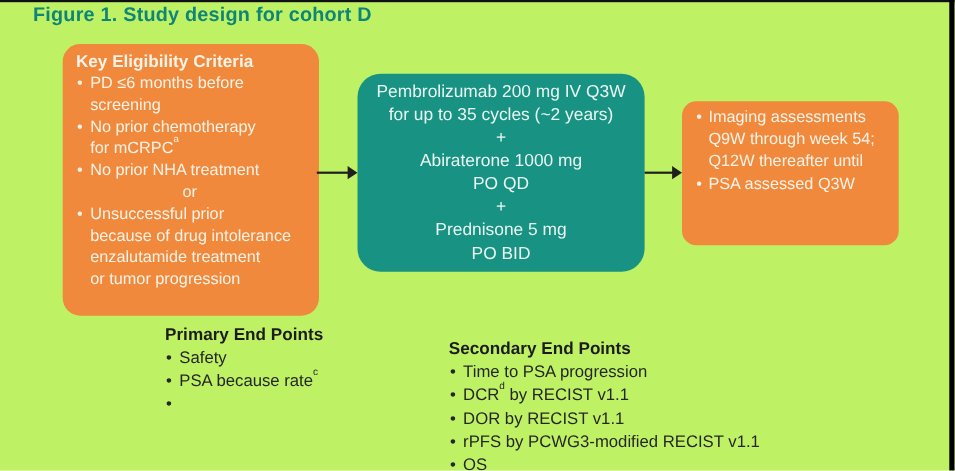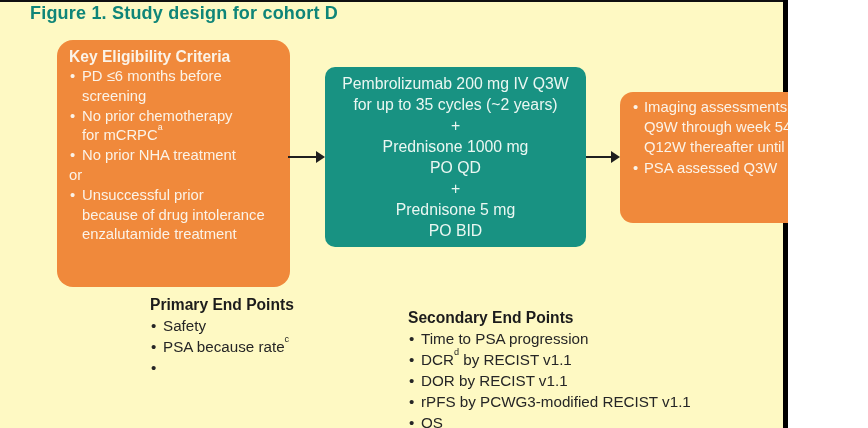--- a/index.html
+++ b/index.html
@@ -1,45 +1,45 @@
 <!DOCTYPE html>
 <html><head>
 <meta charset="utf-8">
 <style>
   html,body{margin:0;padding:0;background:#fff;}
   .canvas{
-    position:relative;width:788px;height:428px;background:#fef9c3;
+    position:relative;width:868px;height:428px;background:#bef264;
     font-family:"Liberation Sans",sans-serif;overflow:hidden;
   }
   .edge-top{position:absolute;left:0;top:0;width:100%;height:2px;background:#101010;}
   .edge-right{position:absolute;right:0;top:0;width:5px;height:100%;background:#000;}
 
   .figure-title{
     position:absolute;left:30px;top:3px;
     color:#0F8578;font-size:18px;font-weight:bold;letter-spacing:.2px;
   }
 
   .box{position:absolute;box-sizing:border-box;border-radius:16px;}
   .box-eligibility{
     left:57px;top:40px;width:233px;height:247px;background:#F0893B;
     color:#FBF3E8;font-size:14.8px;line-height:19.8px;
     padding:6px 14px 24px 12px;
   }
   .box-eligibility .hdr{font-size:15.6px;font-weight:bold;line-height:21px;}
   .ln{position:relative;}
   .ln.bullet{padding-left:13px;}
   .ln.cont{padding-left:13px;}
-  .ln.center{}
+  .ln.center{text-align:center;}
   .blt{position:absolute;left:1px;top:0;}
 
   .box-treatment{
     left:325px;top:67px;width:261px;height:180px;background:#189282;
     color:#EAF7F2;font-size:15.8px;line-height:21px;text-align:center;
     display:flex;flex-direction:column;justify-content:center;
-    padding:4px 8px;border-radius:10px;
+    padding:4px 8px;border-radius:21px;
   }
 
   .box-assessments{
     left:620px;top:92px;width:197px;height:131px;background:#F0893B;
     color:#FBF3E8;font-size:14.8px;line-height:20.2px;
     padding:5px 8px 5px 12px;border-radius:13px;
   }
   .box-assessments .ln.bullet,.box-assessments .ln.cont{padding-left:12px;}
 
   .arrow{position:absolute;height:12px;}
@@ -77,32 +77,33 @@
     <div class="hdr">Key Eligibility Criteria</div>
     <div class="ln bullet"><span class="blt">•</span><span>PD ≤6 months before</span></div>
     <div class="ln cont"><span>screening</span></div>
     <div class="ln bullet"><span class="blt">•</span><span>No prior chemotherapy</span></div>
     <div class="ln cont"><span>for mCRPC</span><sup>a</sup></div>
     <div class="ln bullet"><span class="blt">•</span><span>No prior NHA treatment</span></div>
     <div class="ln center"><span>or</span></div>
     <div class="ln bullet"><span class="blt">•</span><span>Unsuccessful prior</span></div>
     <div class="ln cont"><span>because of drug intolerance</span></div>
     <div class="ln cont"><span>enzalutamide treatment</span></div>
+    <div class="ln cont"><span>or tumor progression</span></div>
   </div>
 
   <div class="arrow arrow-1">
     <div class="shaft"></div>
     <div class="head"></div>
   </div>
 
   <div class="box box-treatment">
     <div>Pembrolizumab 200 mg IV Q3W</div>
     <div>for up to 35 cycles (~2 years)</div>
     <div>+</div>
-    <div>Prednisone 1000 mg</div>
+    <div>Abiraterone 1000 mg</div>
     <div>PO QD</div>
     <div>+</div>
     <div>Prednisone 5 mg</div>
     <div>PO BID</div>
   </div>
 
   <div class="arrow arrow-2">
     <div class="shaft"></div>
     <div class="head"></div>
   </div>

